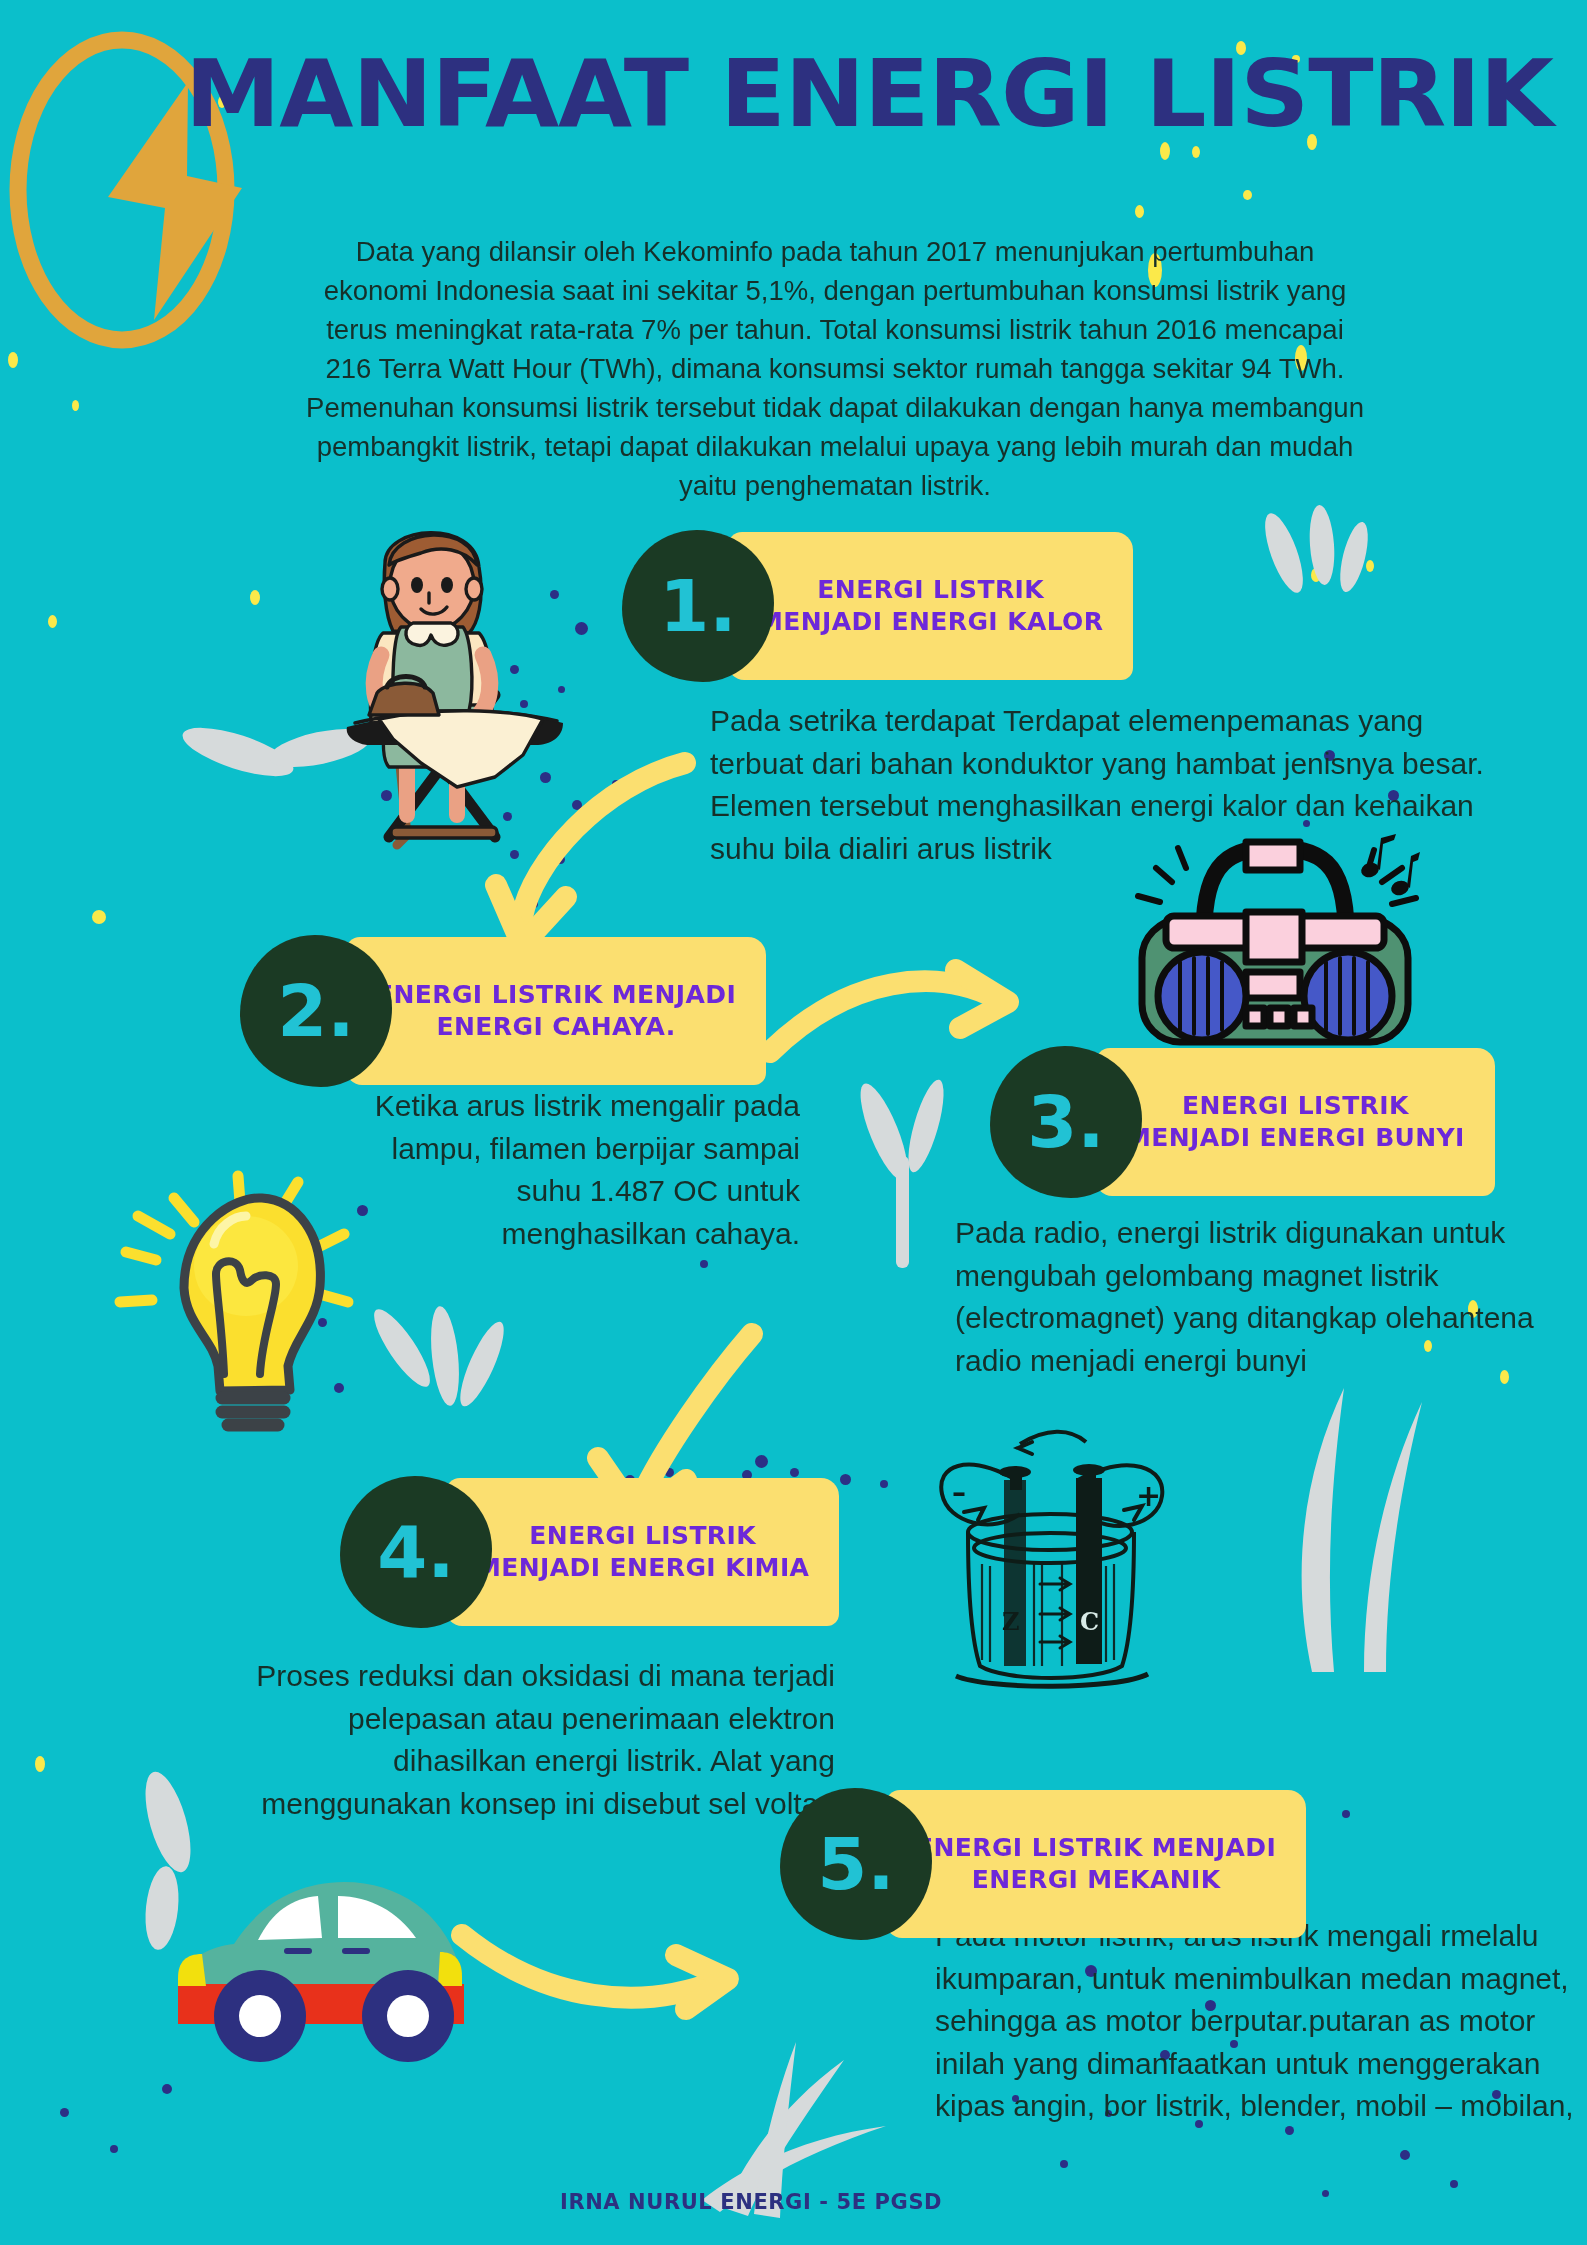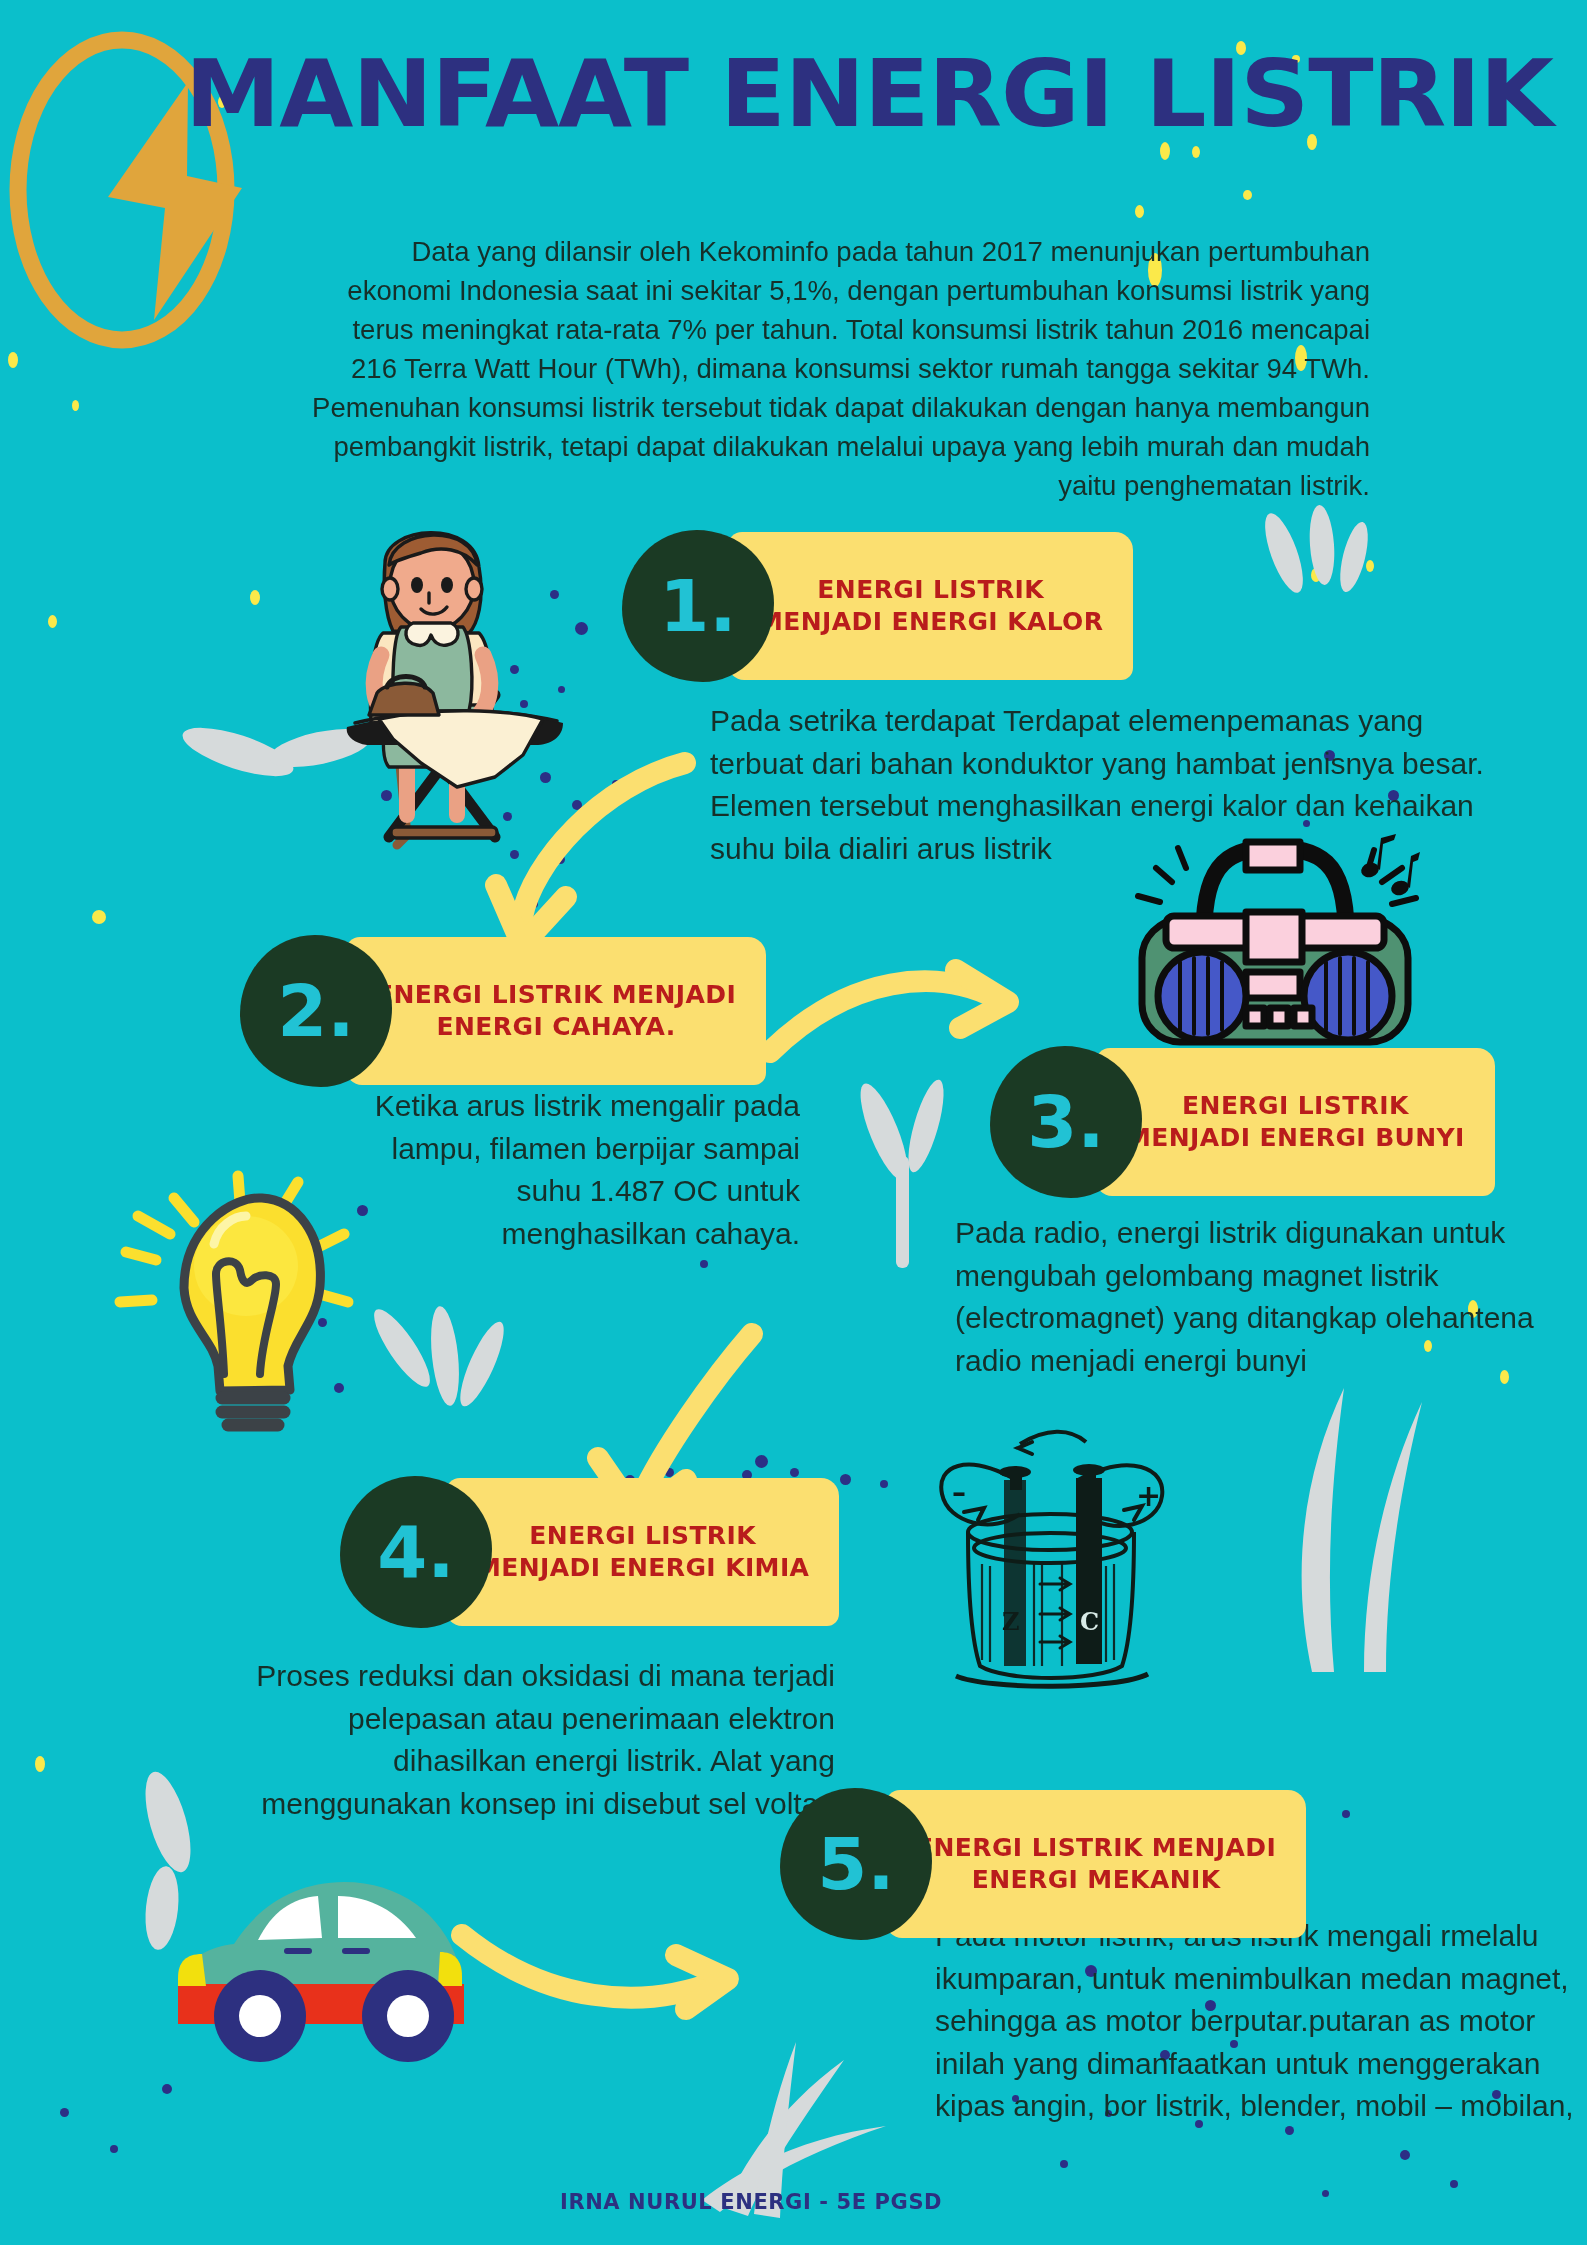--- a/index.html
+++ b/index.html
@@ -22,35 +22,35 @@
     position:absolute; left:185px; top:48px; width:1330px;
     font-size:93px; line-height:1.0; font-weight:bold;
     color:#2d3080; letter-spacing:-1px;
     font-family:"DejaVu Sans", sans-serif;
     transform:scaleX(1.03); transform-origin:left top;
     white-space:nowrap;
   }
 
   .intro {
     position:absolute; left:300px; top:232px; width:1070px;
-    text-align:right; font-size:27.5px; line-height:1.42;
+    text-align:center; font-size:27.5px; line-height:1.42;
     color:#16302a; font-family:"Liberation Sans", sans-serif;
   }
 
   
   .badge { position:absolute; display:flex; align-items:center; }
   .badge .num-circle {
     width:152px; height:152px; border-radius:49% 51% 47% 53% / 52% 48% 52% 48%;
     background:#1b3a24; color:#21c2d4;
     display:flex; align-items:center; justify-content:center;
     font-size:72px; font-weight:bold; font-family:"DejaVu Sans", sans-serif;
     position:relative; z-index:2; flex:0 0 auto;
   }
   .badge .banner {
-    background:#fbdf70; color:#b91c1c;
+    background:#fbdf70; color:#6d28d9;
     font-family:"DejaVu Sans", sans-serif; font-weight:bold;
     font-size:25px; line-height:1.28; letter-spacing:0.4px;
     text-align:center; padding:42px 30px;
     margin-left:-46px; border-radius:14px 18px 12px 16px;
     position:relative; z-index:1; text-transform:uppercase;
   }
 
   .body-text {
     position:absolute; font-size:30px; line-height:1.42;
     color:#16302a; font-family:"Liberation Sans", sans-serif;

